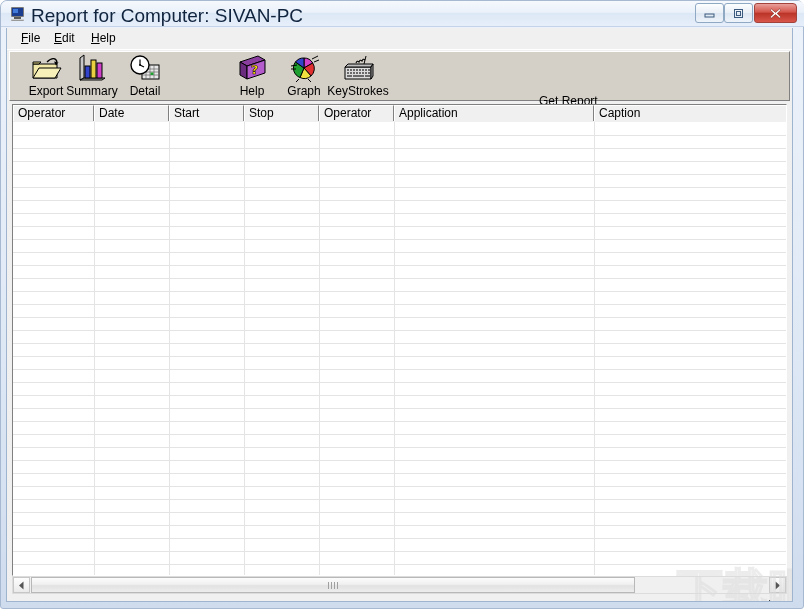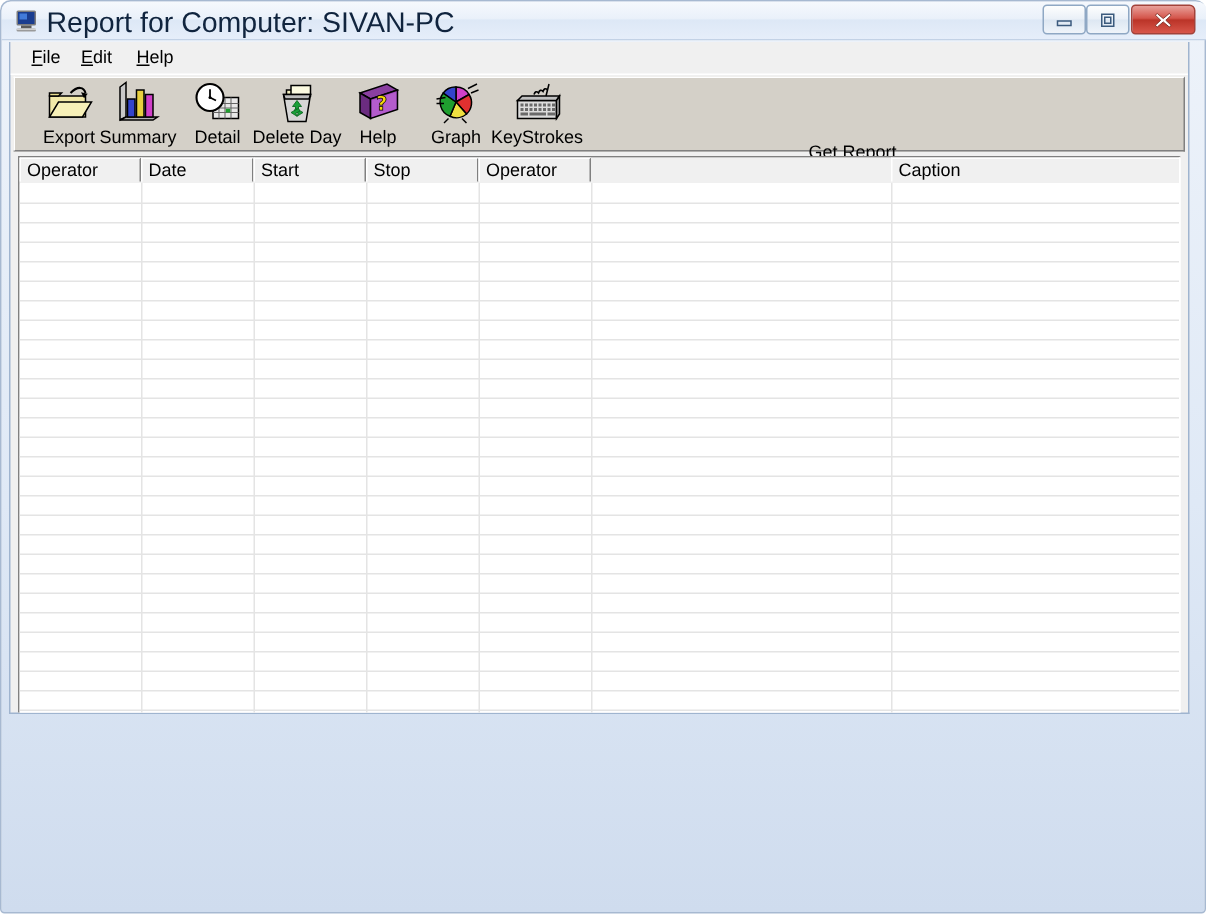--- a/index.html
+++ b/index.html
@@ -82,21 +82,21 @@
     display: flex;
     align-items: center;
     justify-content: center;
   }
 
   
   #client {
     position: absolute;
     left: 5px; top: 27px;
     width: 787px;
-    height: 448px;
+    height: 574px;
     box-sizing: border-box;
     background: #f0f0f0;
     border-left: 1px solid #9fb4cf;
     border-right: 1px solid #9fb4cf;
     border-bottom: 1px solid #9fb4cf;
     overflow: hidden;
   }
 
   
   #menubar {
@@ -426,36 +426,20 @@
             <rect x="21.5" y="18.5" width="3" height="2.5" fill="#1f9f2f"></rect>
             <circle cx="11" cy="11" r="9" fill="#ffffff" stroke="#000" stroke-width="1.4"></circle>
             <line x1="11" y1="11" x2="11" y2="5.5" stroke="#000" stroke-width="1.2"></line>
             <line x1="11" y1="11" x2="15" y2="13" stroke="#000" stroke-width="1.2"></line>
             <circle cx="11" cy="11" r="1" fill="#000"></circle>
           </svg>
         </span>
         <span class="tool-label">Detail</span>
       </div>
 
-      <div class="tool-btn" style="left:156px">
-        <span class="tool-icon">
-          <svg width="32" height="30" viewBox="0 0 32 30">
-            <path d="M9 6 L22 6 L22 13 L9 13 Z" fill="#f4efc0" stroke="#000" stroke-width="1"></path>
-            <path d="M12 3 L25 3 L25 10 L12 10 Z" fill="#fbfae0" stroke="#000" stroke-width="1"></path>
-            <path d="M7 9 L25 9 L22 27 L10 27 Z" fill="#d6d6d6" stroke="#000" stroke-width="1"></path>
-            <path d="M7 9 L25 9 L24 12 L8 12 Z" fill="#bdbdbd" stroke="#000" stroke-width="1"></path>
-            <g fill="#19a03a" stroke="#0d6b24" stroke-width="0.6">
-              <path d="M16 13 L19 17 L17 17 L17 20 L15 20 L15 17 L13 17 Z"></path>
-              <path d="M20 21 L16 23.5 L16.8 21.5 L14 20 L15 18.3 L18.2 20 Z"></path>
-              <path d="M12 21 L16 23.5 L15.2 21.5 L18 20 L17 18.3 L13.8 20 Z"></path>
-            </g>
-          </svg>
-        </span>
-        <span class="tool-label">Delete Day</span>
-      </div>
 
       <div class="tool-btn" style="left:210px">
         <span class="tool-icon">
           <svg width="32" height="30" viewBox="0 0 32 30">
             <path d="M4 8 L22 2 L29 6 L11 12 Z" fill="#8a3fa0" stroke="#000" stroke-width="1"></path>
             <path d="M4 8 L11 12 L11 25 L4 21 Z" fill="#6b2c80" stroke="#000" stroke-width="1"></path>
             <path d="M11 12 L29 6 L29 19 L11 25 Z" fill="#a54ec0" stroke="#000" stroke-width="1"></path>
             <path d="M12 13 L28 7.5 L28 18.5 L12 24 Z" fill="#c46ad8" opacity="0.5"></path>
             <text x="18.5" y="19.5" font-family="DejaVu Sans, sans-serif" font-size="13" font-weight="bold" fill="#f5d90a" stroke="#000" stroke-width="0.5" text-anchor="middle">?</text>
           </svg>
@@ -535,20 +519,21 @@
     </div>
 
     <div id="grid">
 
       <div id="grid-header">
         <div class="hdr-cell" style="left:0px;width:81px">Operator</div>
         <div class="hdr-cell" style="left:81px;width:75px">Date</div>
         <div class="hdr-cell" style="left:156px;width:75px">Start</div>
         <div class="hdr-cell" style="left:231px;width:75px">Stop</div>
         <div class="hdr-cell" style="left:306px;width:75px">Operator</div>
+        <div class="hdr-cell" style="left:381px;width:200px">Application</div>
         <div class="hdr-cell" style="left:581px;width:194px;border-right:none">Caption</div>
       </div>
 
       <div id="grid-body">
 
       <div class="grid-rowline" style="top: 13px;"></div>
           <div class="grid-rowline" style="top: 26px;"></div>
           <div class="grid-rowline" style="top: 39px;"></div>
           <div class="grid-rowline" style="top: 52px;"></div>
           <div class="grid-rowline" style="top: 65px;"></div>

